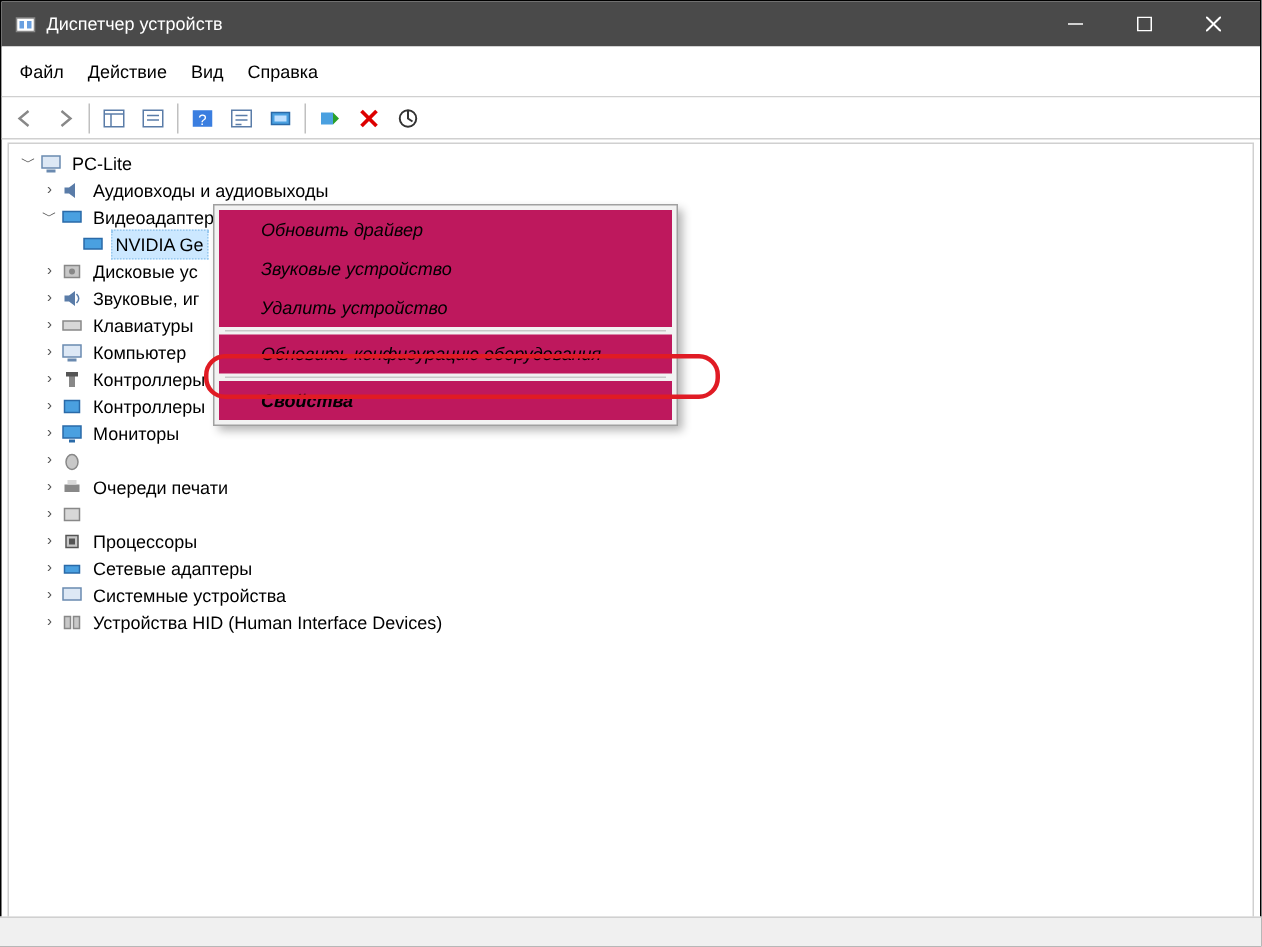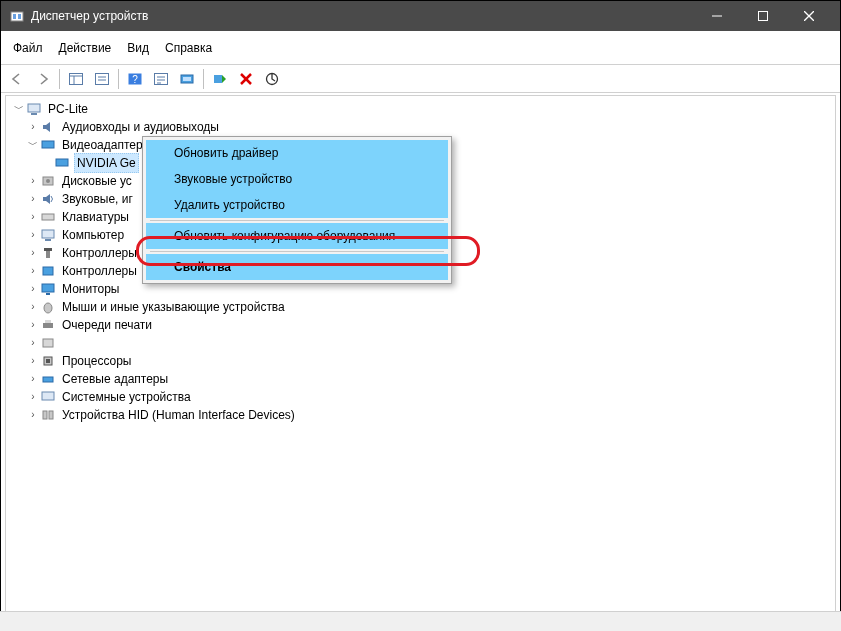--- a/index.html
+++ b/index.html
@@ -104,21 +104,22 @@
     background: #f2f2f2;
     border: 1px solid #a0a0a0;
     box-shadow: 3px 3px 6px rgba(0,0,0,0.3);
     padding: 3px;
     z-index: 10;
   }
   .ctx-item {
     padding: 6px 20px 6px 28px;
     font-size: 12px;
     color: #000;
-    background: #7dd3fc;
+    background: #be185d;
+    font-style: italic;
   }
   .ctx-sep {
     height: 1px; background: #c8c8c8; margin: 2px 4px;
   }
   .ctx-highlight {
     border: 3px solid #e01b24;
     border-radius: 14px;
     position: absolute;
     left: 130px;
     top: 140px;
@@ -372,21 +373,20 @@
     </div>
 
     <div class="tree-row">
       <span class="tree-spacer" style="width:14px"></span>
       <span class="tree-toggle">›</span>
       <span class="tree-icon">
           <svg width="14" height="14">
             <ellipse cx="7" cy="8" rx="4" ry="5" fill="#c8c8c8" stroke="#888"></ellipse>
           </svg>
         </span>
-      <span class="tree-label">Мыши и иные указывающие устройства</span>
     </div>
 
     <div class="tree-row">
       <span class="tree-spacer" style="width:14px"></span>
       <span class="tree-toggle">›</span>
       <span class="tree-icon">
           <svg width="14" height="14">
             <rect x="2" y="5" width="10" height="5" fill="#888"></rect>
             <rect x="4" y="2" width="6" height="3" fill="#d8d8d8"></rect>
           </svg>

